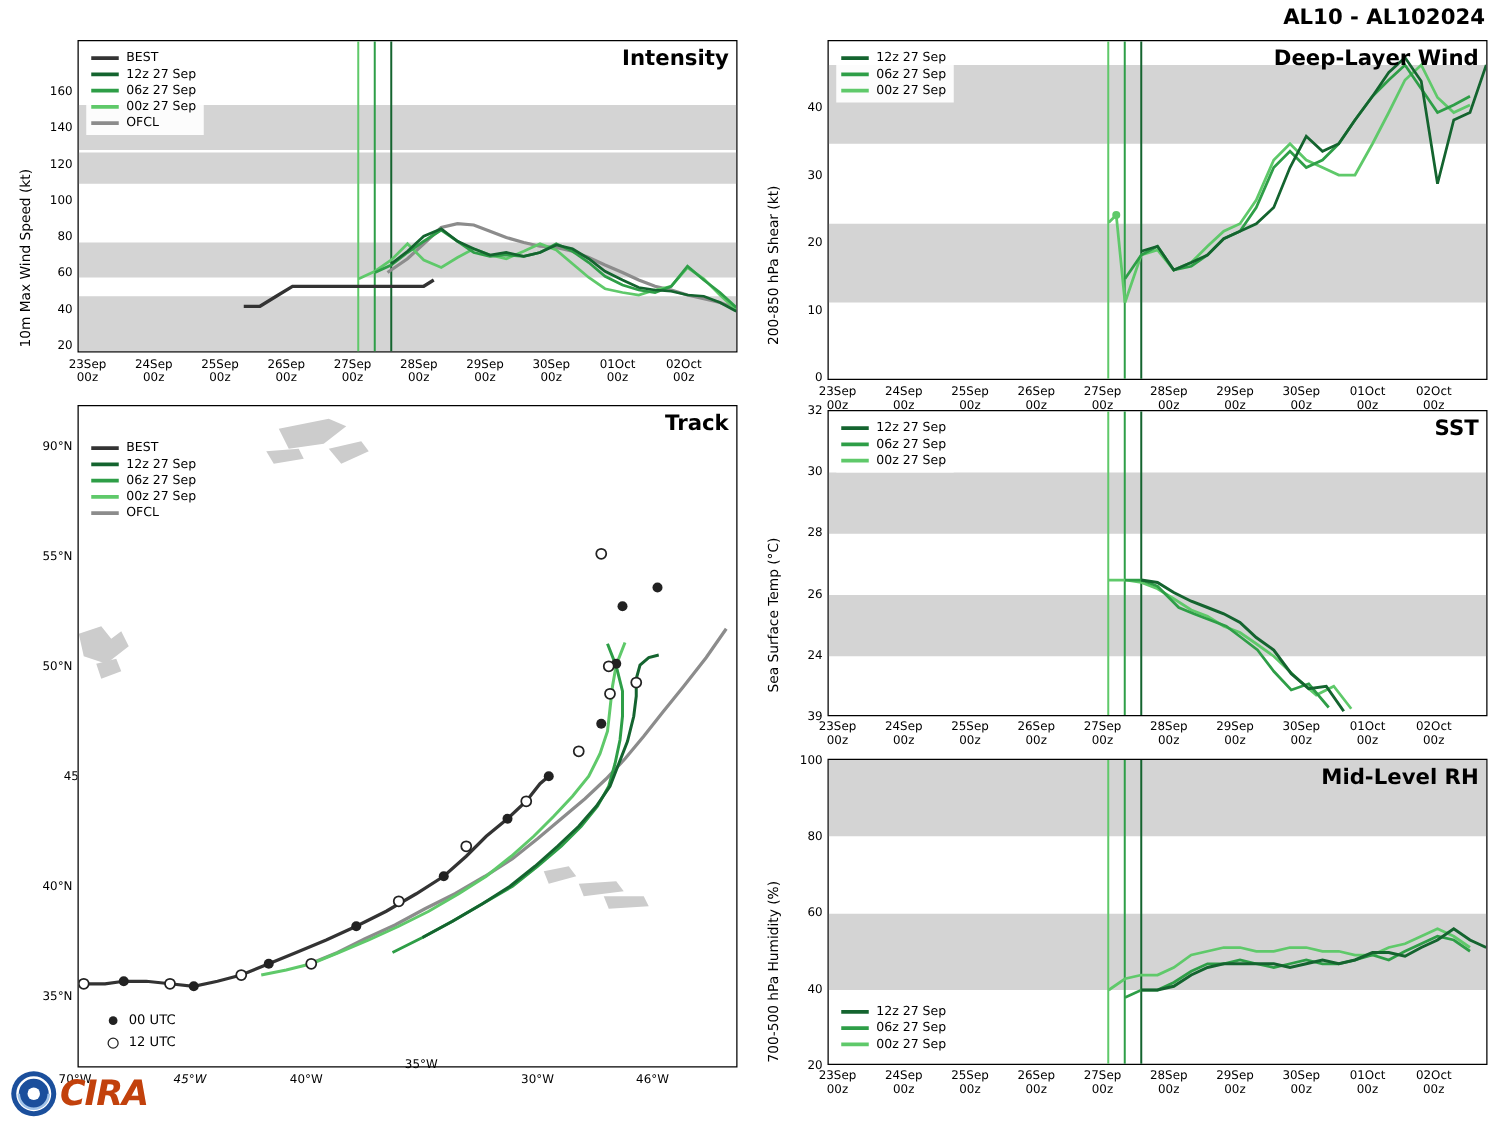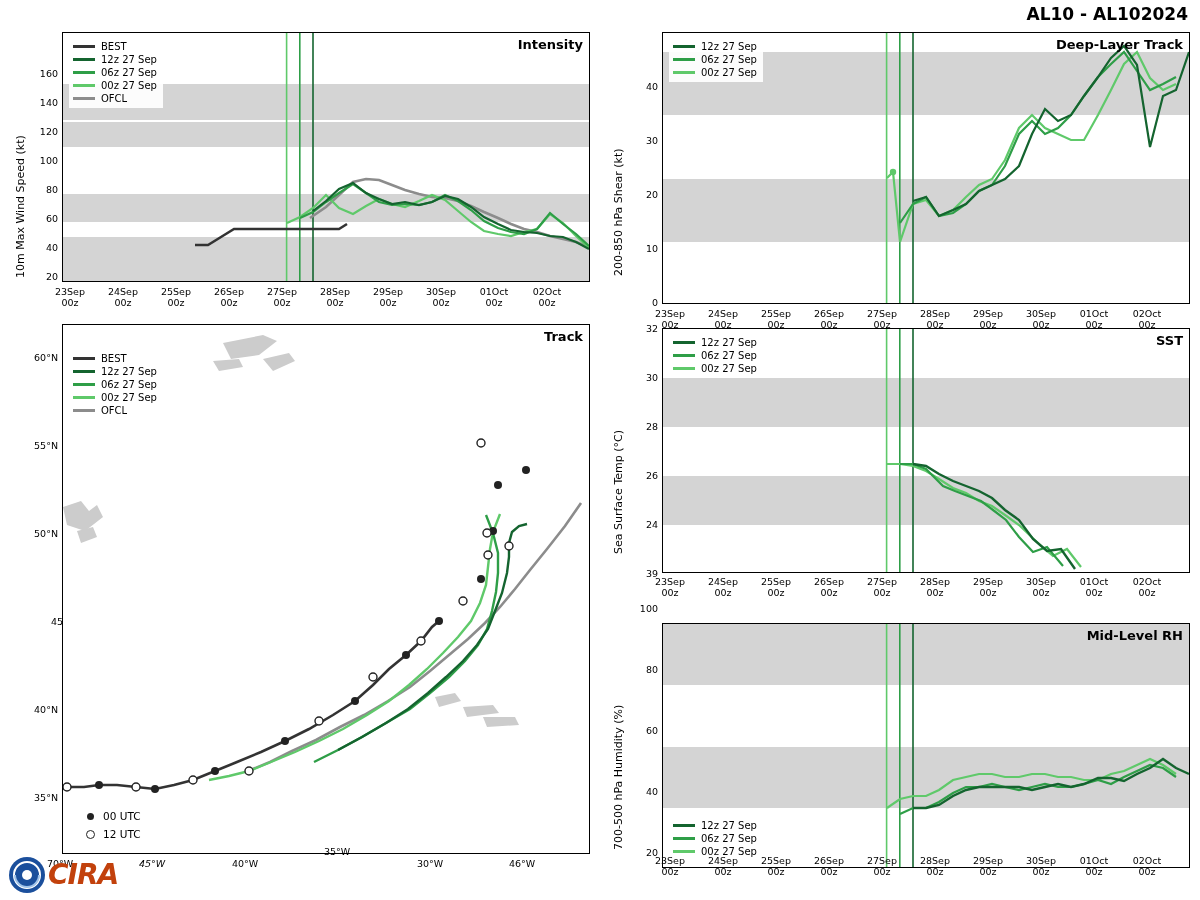--- a/index.html
+++ b/index.html
@@ -8,21 +8,21 @@
     font-family:"DejaVu Sans","Liberation Sans",sans-serif;
     color:#000;overflow:hidden;position:relative;
   }
   .hdr{position:absolute;left:0;top:0;width:1200px;height:28px;}
   .hdr-left{position:absolute;left:14px;top:2px;font-size:20px;font-weight:bold;letter-spacing:.2px;}
   .hdr-right{position:absolute;right:12px;top:4px;font-size:17px;font-weight:bold;}
 
   .panel{position:absolute;box-sizing:border-box;}
   .plotbox{position:absolute;border:1px solid #000;box-sizing:border-box;background:#fff;overflow:hidden;}
   .band{position:absolute;left:0;right:0;background:#d4d4d4;}
-  .ptitle{position:absolute;font-size:13px;font-weight:bold;right:6px;top:4px;}
+  .ptitle{position:absolute;font-size:17px;font-weight:bold;right:6px;top:4px;}
   .ylabel{position:absolute;font-size:11px;transform-origin:0 0;transform:rotate(-90deg);white-space:nowrap;}
   .tick{position:absolute;font-size:9.5px;text-align:center;white-space:pre;line-height:11px;}
   .ytick{position:absolute;font-size:9.5px;text-align:right;white-space:nowrap;}
   svg{position:absolute;left:0;top:0;overflow:visible;}
 
   .legend{position:absolute;background:rgba(255,255,255,0.92);padding:3px 6px 3px 4px;}
   .legend .row{display:flex;align-items:center;height:13px;}
   .legend .swatch{width:22px;height:3px;margin-right:6px;flex:0 0 22px;}
   .legend .lbl{font-size:10px;white-space:nowrap;}
 
@@ -124,21 +124,21 @@
 00z</div>
   <div class="tick" style="left:460px;top:258px;width:68px;">01Oct
 00z</div>
   <div class="tick" style="left:513px;top:258px;width:68px;">02Oct
 00z</div>
 </div>
 
 <div class="panel" style="left:0;top:322px;width:600px;height:578px;">
   <div class="ytick" style="left:6px;top:853px;width:0;"></div>
 
-  <div class="ytick" style="left:4px;top:30px;width:54px;">60°N</div>
+  <div class="ytick" style="left:4px;top:30px;width:54px;">90°N</div>
   <div class="ytick" style="left:4px;top:118px;width:54px;">55°N</div>
   <div class="ytick" style="left:4px;top:206px;width:54px;">50°N</div>
   <div class="ytick" style="left:21px;top:294px;width:54px;">45°N</div>
   <div class="ytick" style="left:4px;top:382px;width:54px;">40°N</div>
   <div class="ytick" style="left:4px;top:470px;width:54px;">35°N</div>
 
   <div class="plotbox" style="left:62px;top:2px;width:528px;height:530px;">
     <svg width="528" height="530" viewBox="0 0 528 530">
 
       <g fill="#cccccc" stroke="none">
@@ -275,21 +275,21 @@
       </g>
 
       <polyline fill="none" stroke="#5fc96a" stroke-width="2.2" points="224,145 230,139 237,209 250,171 263,167 276,183 290,177 303,164 316,152 329,146 342,127 356,95 369,82 382,95 395,101 408,107 421,107 435,82 448,57 461,31 474,19 487,45 500,57 513,51"></polyline>
       <circle cx="230" cy="139" r="3.2" fill="#5fc96a"></circle>
 
       <polyline fill="none" stroke="#2e9e47" stroke-width="2.2" points="237,190 250,171 263,164 276,183 290,180 303,171 316,158 329,152 342,133 356,101 369,88 382,101 395,95 408,82 421,63 435,44 448,31 461,19 474,38 487,57 500,51 513,44"></polyline>
 
       <polyline fill="none" stroke="#14642f" stroke-width="2.2" points="250,168 263,164 276,183 290,177 303,171 316,158 329,152 342,146 356,133 369,101 382,76 395,88 408,82 421,63 435,44 448,25 461,13 474,32 487,114 500,63 513,57 526,19"></polyline>
     </svg>
 
-    <div class="ptitle">Deep-Layer Track</div>
+    <div class="ptitle">Deep-Layer Wind</div>
 
     <div class="legend" style="left:6px;top:4px;">
       <div class="row">
           <span class="swatch" style="background:#14642f;"></span>
           <span class="lbl">12z 27 Sep</span>
         </div>
       <div class="row">
           <span class="swatch" style="background:#2e9e47;"></span>
           <span class="lbl">06z 27 Sep</span>
         </div>
@@ -393,21 +393,21 @@
 
 <div class="panel" style="left:600px;top:592px;width:600px;height:308px;">
   <div class="ylabel" style="left:12px;top:258px;">700-500 hPa Humidity (%)</div>
 
   <div class="ytick" style="left:4px;top:255px;width:54px;">20</div>
   <div class="ytick" style="left:4px;top:194px;width:54px;">40</div>
   <div class="ytick" style="left:4px;top:133px;width:54px;">60</div>
   <div class="ytick" style="left:4px;top:72px;width:54px;">80</div>
   <div class="ytick" style="left:-1px;top:11px;width:59px;">100</div>
 
-  <div class="plotbox" style="left:62px;top:15px;width:528px;height:245px;margin-top:16px;">
+  <div class="plotbox" style="left:62px;top:15px;width:528px;height:245px;">
 
     <div class="band" style="top:122.5px;height:61.3px;"></div>
     <div class="band" style="top:0px;height:61.3px;"></div>
 
     <svg width="528" height="245" viewBox="0 0 528 245">
       <g>
         <line x1="223.6" y1="0" x2="223.6" y2="245" stroke="#5fc96a" stroke-width="1.6"></line>
         <line x1="236.8" y1="0" x2="236.8" y2="245" stroke="#2e9e47" stroke-width="1.6"></line>
         <line x1="250.0" y1="0" x2="250.0" y2="245" stroke="#14642f" stroke-width="1.6"></line>
       </g>

